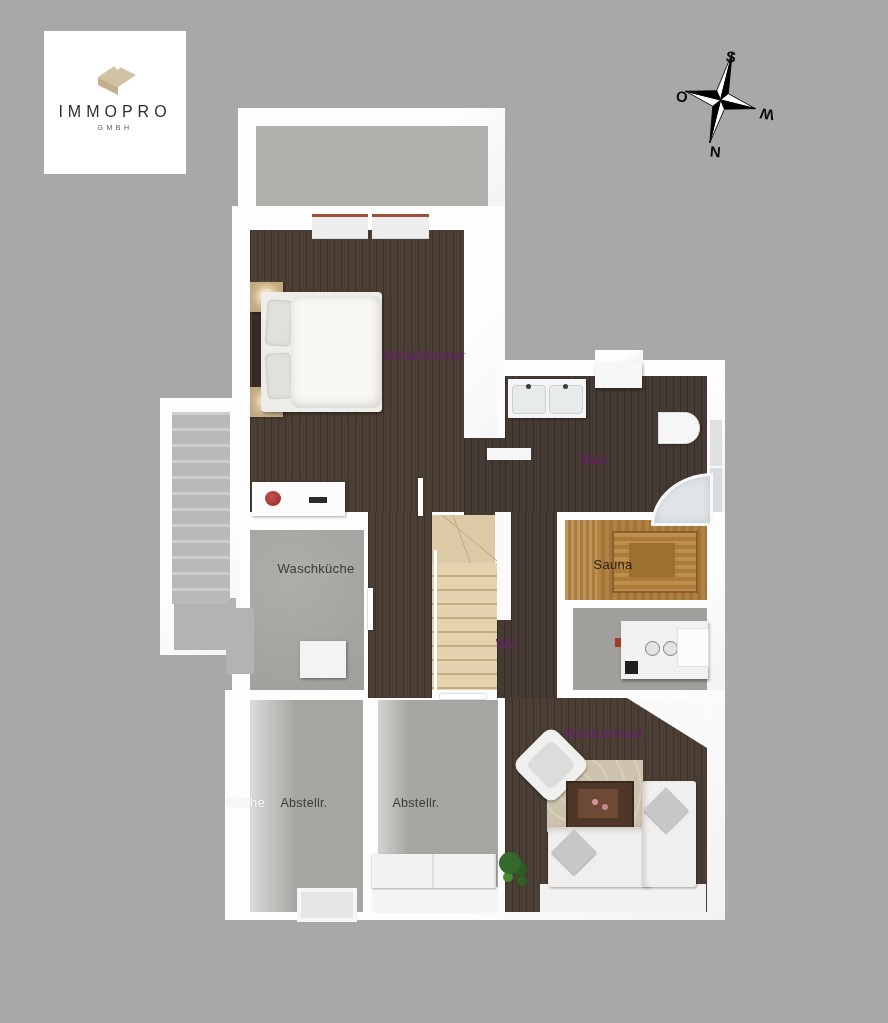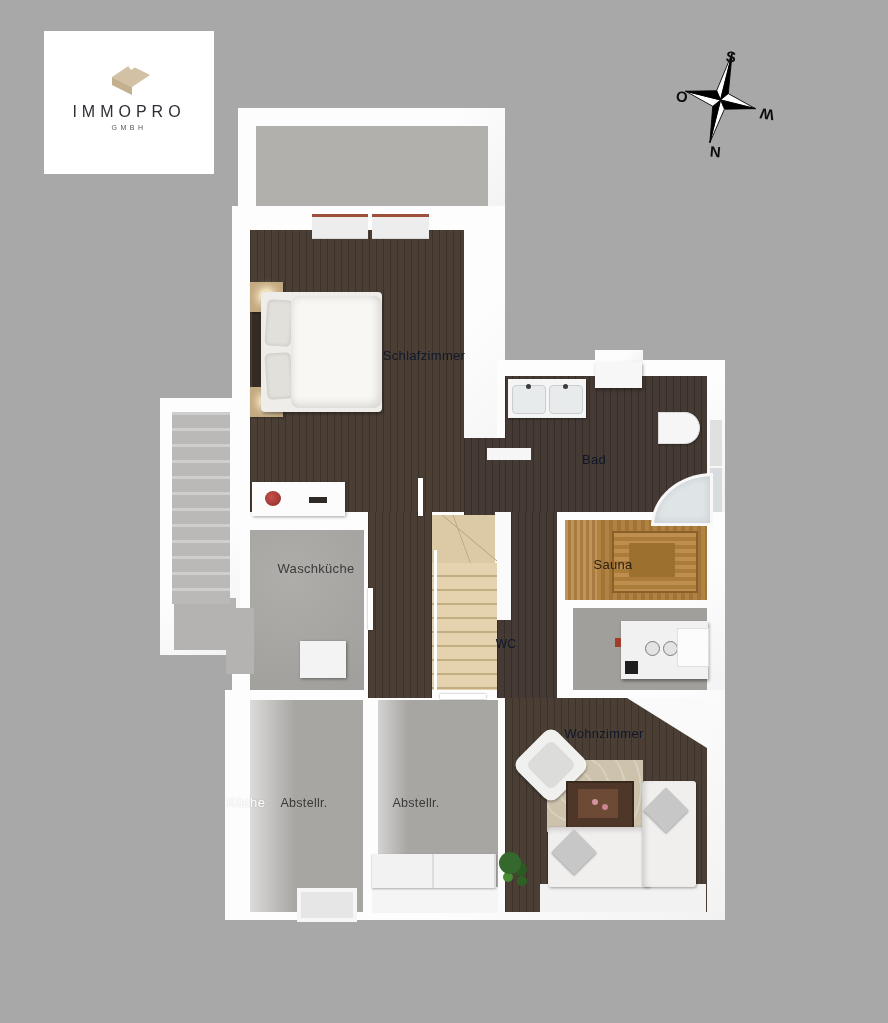--- a/index.html
+++ b/index.html
@@ -128,36 +128,36 @@
       box-shadow:10px 6px 0 -4px #2c5a23,-2px 14px 0 -6px #478a33,12px 18px 0 -6px #2f6126,4px -4px 0 -6px #57973d;}
   
   #wohn-sill{left:540px;top:884px;width:166px;height:28px;background:#f2f2f2;z-index:9;}
   #lw1{left:297px;top:888px;width:52px;height:26px;background:#e6e6e6;border:4px solid #f6f6f6;z-index:9;}
   #wardrobe{left:372px;top:854px;width:124px;height:34px;z-index:10;background:
       linear-gradient(90deg,#f2f2f2 0 60px,#dcdcdc 60px 62px,#f2f2f2 62px 122px,#dcdcdc 122px);box-shadow:0 1px 2px rgba(0,0,0,.3);}
   #ward-sill{left:372px;top:887px;width:126px;height:26px;background:#f5f5f5;z-index:9;}
   
   .room-label{position:absolute;font-size:13px;letter-spacing:.3px;white-space:nowrap;
       transform:translate(-50%,-50%);z-index:30;}
-  .lbl-light{color:#0f172a;text-align:right;}
+  .lbl-light{color:#701a75;text-align:right;}
   .lbl-dark{color:#3a3a38;}
   #lbl-schlaf{left:424px;top:355px;}
   #lbl-bad{left:594px;top:459px;}
   #lbl-sauna{left:613px;top:564px;color:#2b2012;}
   #lbl-wasch{left:316px;top:568px;}
   #lbl-wc{left:506px;top:644px;font-size:12px;}
   #lbl-wohn{left:604px;top:733px;}
   #lbl-kueche{left:246px;top:802px;color:#fdfdfd;text-shadow:0 0 2px rgba(0,0,0,.18);}
   #lbl-abst1{left:304px;top:803px;font-size:12.5px;}
   #lbl-abst2{left:416px;top:803px;font-size:12.5px;}
   
   #plan-title{position:absolute;left:444px;top:981px;transform:translate(-50%,-50%);
       font-size:22px;letter-spacing:2.5px;color:#2f2f2f;z-index:40;white-space:nowrap;}
   
-  #logo-card{position:absolute;left:44px;top:31px;width:170px;height:143px;background:#ffffff;z-index:40;text-align:center;}
+  #logo-card{position:absolute;left:44px;top:31px;width:142px;height:143px;background:#ffffff;z-index:40;text-align:center;}
   #logo-icon{margin-top:32px;}
   #logo-name{font-size:16px;letter-spacing:5px;color:#2e2e36;margin-top:2px;}
   #logo-sub{font-size:7px;letter-spacing:3.5px;color:#55555e;margin-top:3px;}
   
   #compass{position:absolute;left:668px;top:40px;width:112px;height:125px;z-index:40;}
   #compass svg{position:absolute;left:14px;top:10px;transform:rotate(14deg);}
   .c-letter{position:absolute;font-size:15px;font-weight:700;color:#0d0d0d;}
   #c-top{left:58px;top:8px;transform:rotate(8deg);}
   #c-left{left:8px;top:48px;transform:rotate(6deg);}
   #c-right{left:92px;top:66px;transform:rotate(188deg);}

